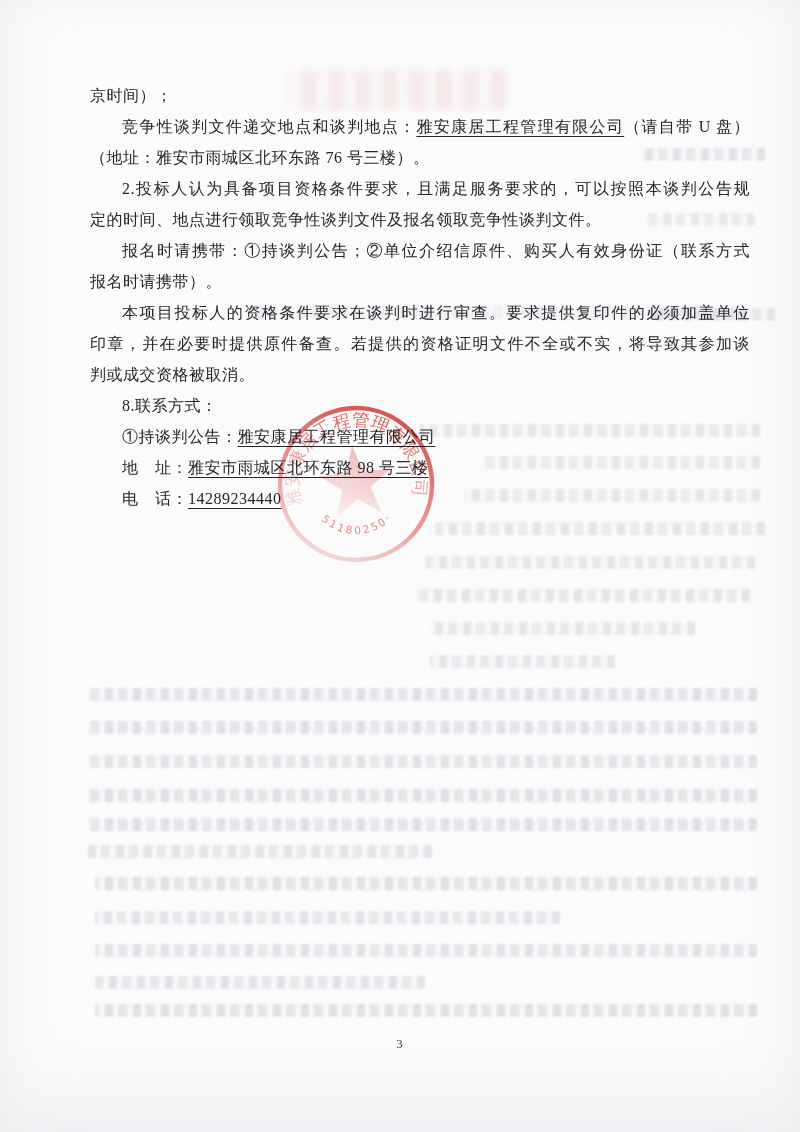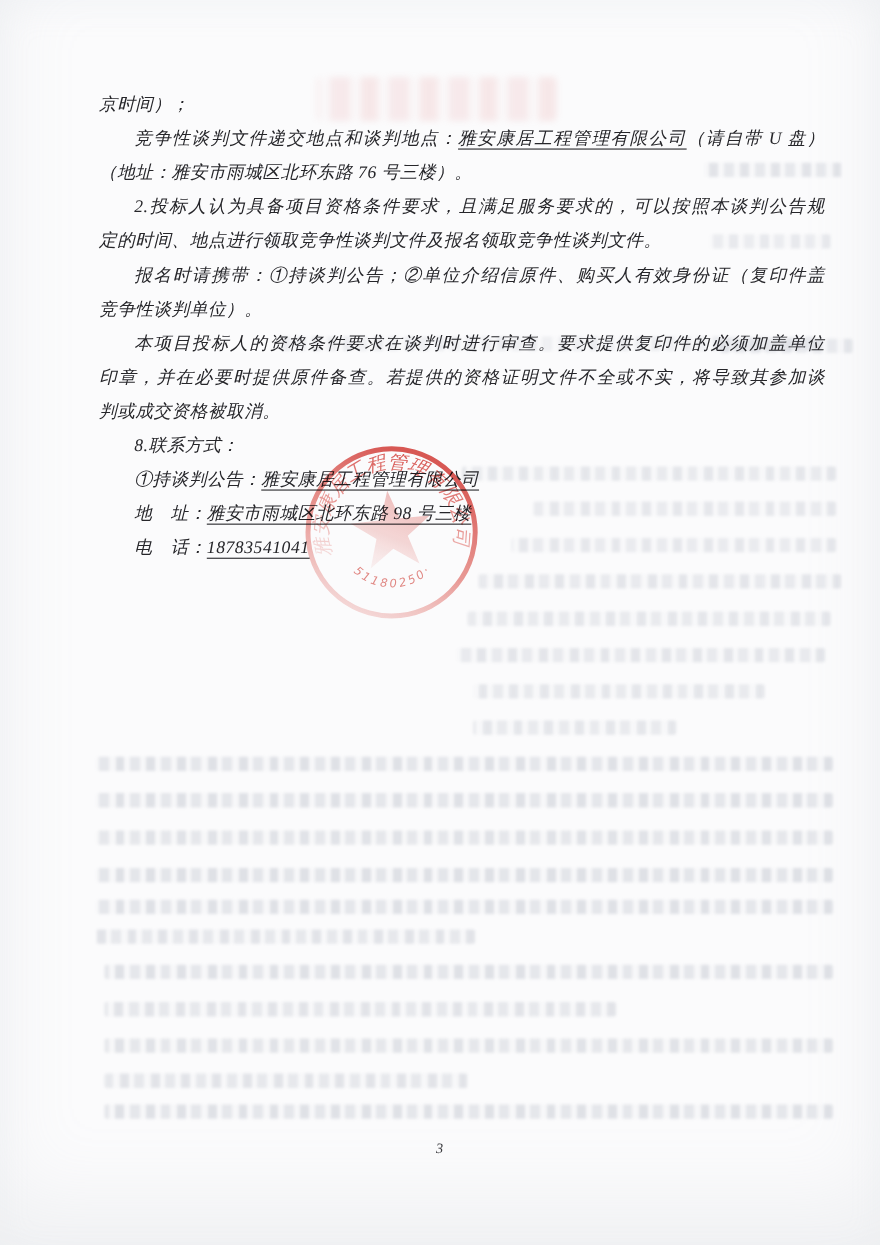--- a/index.html
+++ b/index.html
@@ -2,21 +2,20 @@
 <html><head>
 <meta charset="utf-8">
 <style>
   html,body{margin:0;padding:0;background:#e9e9ec;}
   .page{
     position:relative;width:800px;height:1132px;margin:0 auto;
     background:#fbfbfc;overflow:hidden;
     box-shadow:inset 0 -40px 70px rgba(185,190,202,.16), inset 0 8px 30px rgba(200,203,212,.10);
     font-family:"Liberation Serif","DejaVu Serif",serif;
     color:#26262a;
-    font-style:italic;
   }
   
   .doc-body{position:absolute;left:90px;top:80px;width:660px;}
   .line{
     height:31px;line-height:31px;font-size:16px;letter-spacing:.5px;
     white-space:normal;
   }
   .line.indent{padding-left:32px;}
   .line.fill{text-align:justify;text-align-last:justify;}
   .seg.u{text-decoration:underline;text-underline-offset:4px;text-decoration-thickness:1px;}
@@ -77,29 +76,29 @@
       <div class="bleed" style="left: 95px; top: 976px; width: 330px; opacity: 0.45;"></div>
       <div class="bleed" style="left: 95px; top: 1004px; width: 662px; opacity: 0.5;"></div>
     </div>
 
   <div class="doc-body" id="doc-body">
       <div class="line"><span class="seg">京时间）；</span></div>
       <div class="line indent fill"><span class="seg">竞争性谈判文件递交地点和谈判地点：</span><span class="seg u">雅安康居工程管理有限公司</span><span class="seg">（请自带 U 盘）</span></div>
       <div class="line"><span class="seg">（地址：雅安市雨城区北环东路 76 号三楼）。</span></div>
       <div class="line indent fill"><span class="seg">2.投标人认为具备项目资格条件要求，且满足服务要求的，可以按照本谈判公告规</span></div>
       <div class="line"><span class="seg">定的时间、地点进行领取竞争性谈判文件及报名领取竞争性谈判文件。</span></div>
-      <div class="line indent fill"><span class="seg">报名时请携带：①持谈判公告；②单位介绍信原件、购买人有效身份证（复印件盖</span></div>
-      <div class="line"><span class="seg">竞争性谈判单位）。</span></div>
+      <div class="line indent fill"><span class="seg">报名时请携带：①持谈判公告；②单位介绍信原件、购买人有效身份证（联系方式</span></div>
+      <div class="line"><span class="seg">报名时请携带）。</span></div>
       <div class="line indent fill"><span class="seg">本项目投标人的资格条件要求在谈判时进行审查。要求提供复印件的必须加盖单位</span></div>
       <div class="line fill"><span class="seg">印章，并在必要时提供原件备查。若提供的资格证明文件不全或不实，将导致其参加谈</span></div>
       <div class="line"><span class="seg">判或成交资格被取消。</span></div>
       <div class="line indent"><span class="seg">8.联系方式：</span></div>
       <div class="line indent"><span class="seg">①持谈判公告：</span><span class="seg u">雅安康居工程管理有限公司</span></div>
       <div class="line indent"><span class="seg">地　址：</span><span class="seg u">雅安市雨城区北环东路 98 号三楼</span></div>
-      <div class="line indent"><span class="seg">电　话：</span><span class="seg u">18783541041</span></div>
+      <div class="line indent"><span class="seg">电　话：</span><span class="seg u">14289234440</span></div>
     </div>
 
   <svg class="stamp" viewBox="0 0 176 176">
     <defs>
       <linearGradient id="sealFade" x1="0" y1="1" x2="0.55" y2="0">
         <stop offset="0" stop-color="#f0b5b2" stop-opacity="0.30"></stop>
         <stop offset="0.5" stop-color="#e4706a" stop-opacity="0.75"></stop>
         <stop offset="1" stop-color="#d6413c" stop-opacity="0.95"></stop>
       </linearGradient>
       <path id="arcPath" d="M 32 103 A 58 58 0 1 1 144 103" fill="none"></path>

